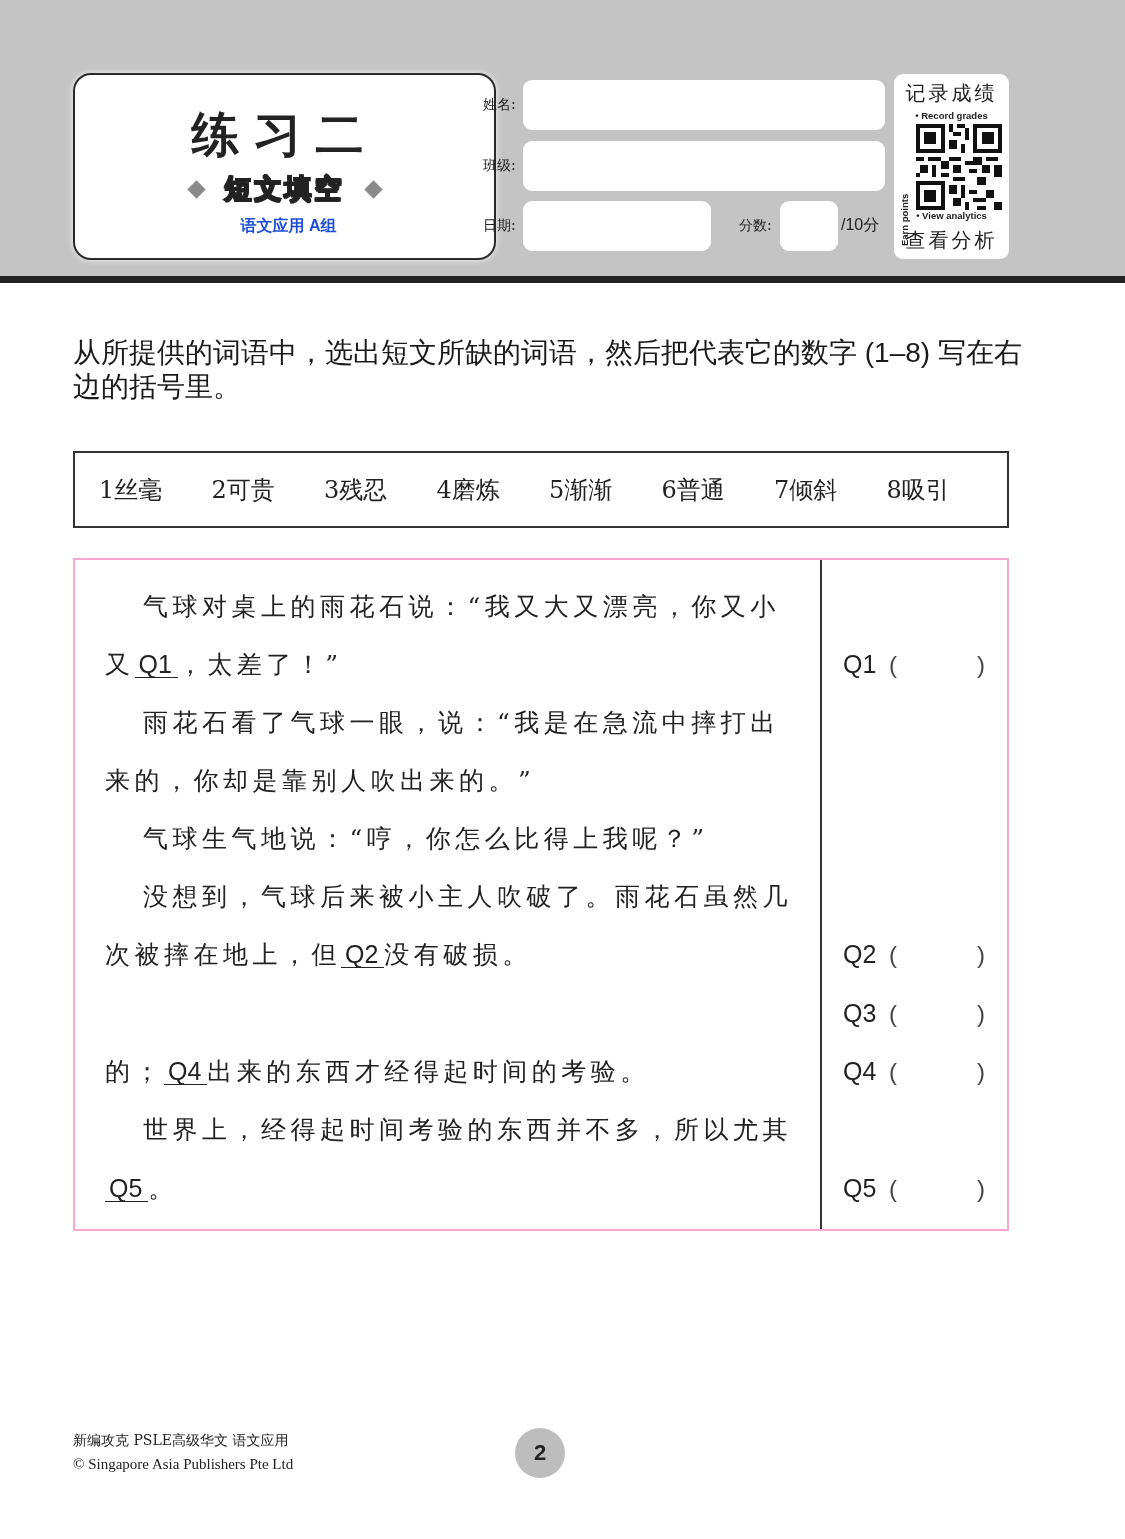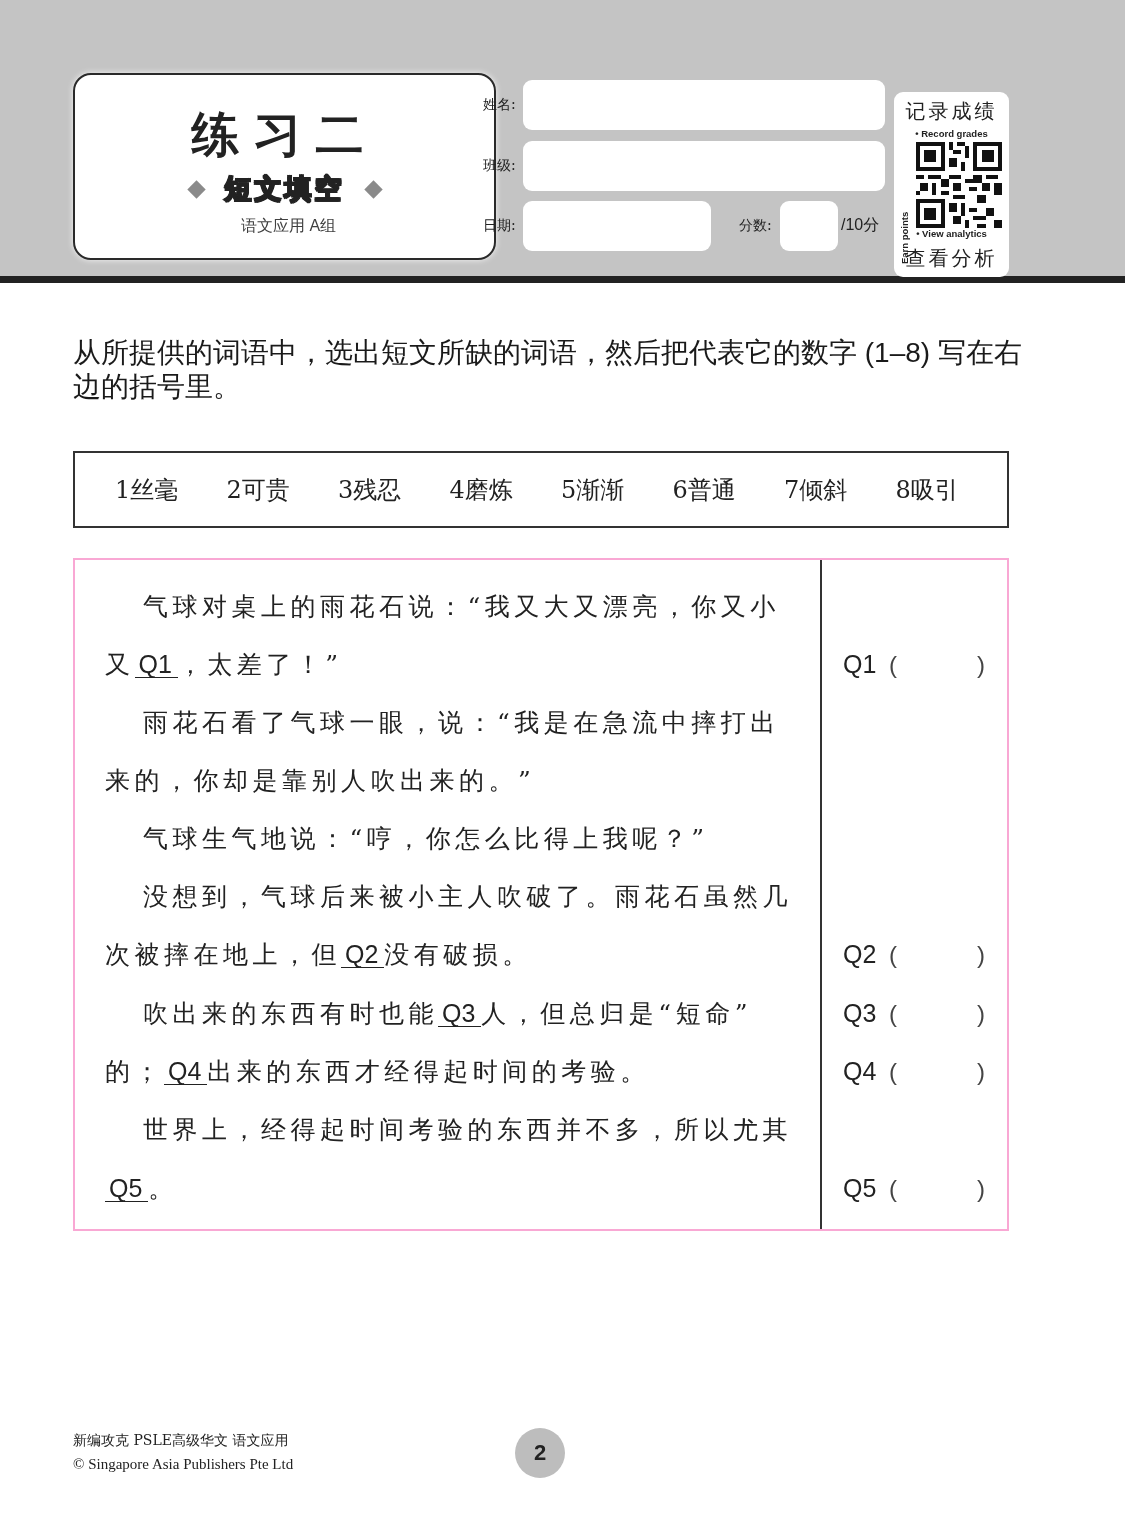--- a/index.html
+++ b/index.html
@@ -14,39 +14,39 @@
     position: absolute; left: 73px; top: 73px; width: 423px; height: 187px;
     background: #ffffff; border: 2px solid #2a2a2a; border-radius: 18px;
     box-shadow: 0 0 6px rgba(255,255,255,0.8);
     text-align: center;
   }
   .title-main { position: absolute; left: 0; right: 0; top: 28px; font-size: 48px; font-weight: bold; letter-spacing: 14px; color: #222; font-family: "DejaVu Sans", sans-serif; }
   .title-sub-row { position: absolute; left: 0; right: 0; top: 96px; display: flex; justify-content: center; align-items: center; gap: 22px; }
   .diamond { width: 13px; height: 13px; background: #8a8a8a; transform: rotate(45deg); display: inline-block; }
   .title-sub { font-size: 27px; font-weight: bold; color: #fff; letter-spacing: 3px; font-family: "DejaVu Sans", sans-serif;
     -webkit-text-stroke: 1.5px #222; text-shadow: 0 0 1px #222, 1px 1px 0 #222, -1px -1px 0 #222, 1px -1px 0 #222, -1px 1px 0 #222; }
-  .title-group { position: absolute; left: 0; right: 0; top: 141px; font-size: 16px; font-weight: normal; color: #404040; margin-left: 8px; }
+  .title-group { position: absolute; left: 0; right: 0; top: 141px; font-size: 16px; font-weight: bold; color: #1d4ed8; margin-left: 8px; }
 
   
   .field-label { position: absolute; font-size: 14px; color: #222; font-family: "DejaVu Serif", serif; }
   .field-box { position: absolute; background: #ffffff; border-radius: 9px; }
 
   
-  .qr-card { position: absolute; left: 894px; top: 92px; width: 115px; height: 185px; background: #ffffff; border-radius: 9px; }
+  .qr-card { position: absolute; left: 894px; top: 74px; width: 115px; height: 185px; background: #ffffff; border-radius: 9px; }
   .qr-top { position: absolute; left: 0; right: 0; top: 6px; text-align: center; font-size: 20px; letter-spacing: 3px; color: #222; }
   .qr-bullet { position: absolute; left: 0; right: 0; text-align: center; font-size: 9.5px; font-weight: bold; color: #222; }
   .qr-side { position: absolute; left: 5px; top: 172px; font-size: 9.5px; font-weight: bold; color: #222; transform: rotate(-90deg); transform-origin: 0 0; white-space: nowrap; }
   .qr-code { position: absolute; left: 22px; top: 50px; width: 86px; height: 86px; }
   .qr-bottom { position: absolute; left: 0; right: 0; top: 153px; text-align: center; font-size: 20px; letter-spacing: 3px; color: #222; }
 
   
   .instruction { position: absolute; left: 73px; top: 336px; width: 950px; font-size: 28px; line-height: 34px; color: #1a1a1a; }
 
   
-  .word-bank { position: absolute; left: 73px; top: 451px; width: 936px; height: 77px; border: 2px solid #333; display: flex; align-items: center; padding-left: 40px; }
+  .word-bank { position: absolute; left: 73px; top: 451px; width: 936px; height: 77px; border: 2px solid #333; display: flex; align-items: center; padding-left: 24px; }
   .word-item { font-family: "DejaVu Serif", "Liberation Serif", serif; font-size: 24px; color: #222; width: 112.5px; white-space: nowrap; }
 
   
   .passage-box { position: absolute; left: 73px; top: 558px; width: 936px; height: 673px; border: 2px solid #f9a8d4; }
   .passage-divider { position: absolute; left: 745px; top: 0; width: 2px; height: 100%; background: #333; }
   .passage-line { position: absolute; left: 30px; font-family: "DejaVu Serif", "Liberation Serif", serif; font-size: 25px; letter-spacing: 4.5px; color: #222; white-space: nowrap; }
   .indent { padding-left: 38px; }
   .blank { font-family: "Liberation Sans", sans-serif; letter-spacing: 0; display: inline-block; border-bottom: 1.5px solid #222; padding: 0 6px 0 4px; line-height: 26px; }
   .answer-row { position: absolute; left: 768px; width: 150px; font-size: 25px; color: #222; display: flex; align-items: baseline; }
   .answer-q { width: 46px; }
@@ -170,23 +170,20 @@
   </div>
   <div class="passage-line indent" style="top:262px;">
     <span>气球生气地说：“哼，你怎么比得上我呢？”</span>
   </div>
   <div class="passage-line indent" style="top:320px;">
     <span>没想到，气球后来被小主人吹破了。雨花石虽然几</span>
   </div>
   <div class="passage-line" style="top:378px;">
     <span>次被摔在地上，但</span><span class="blank">Q2</span><span>没有破损。</span>
   </div>
-  <div class="passage-line indent" style="top:437px;">
-    <span>吹出来的东西有时也能</span><span class="blank">Q3</span><span>人，但总归是“短命”</span>
-  </div>
   <div class="passage-line" style="top:495px;">
     <span>的；</span><span class="blank">Q4</span><span>出来的东西才经得起时间的考验。</span>
   </div>
   <div class="passage-line indent" style="top:553px;">
     <span>世界上，经得起时间考验的东西并不多，所以尤其</span>
   </div>
   <div class="passage-line" style="top:612px;">
     <span class="blank">Q5</span><span>。</span>
   </div>
 

